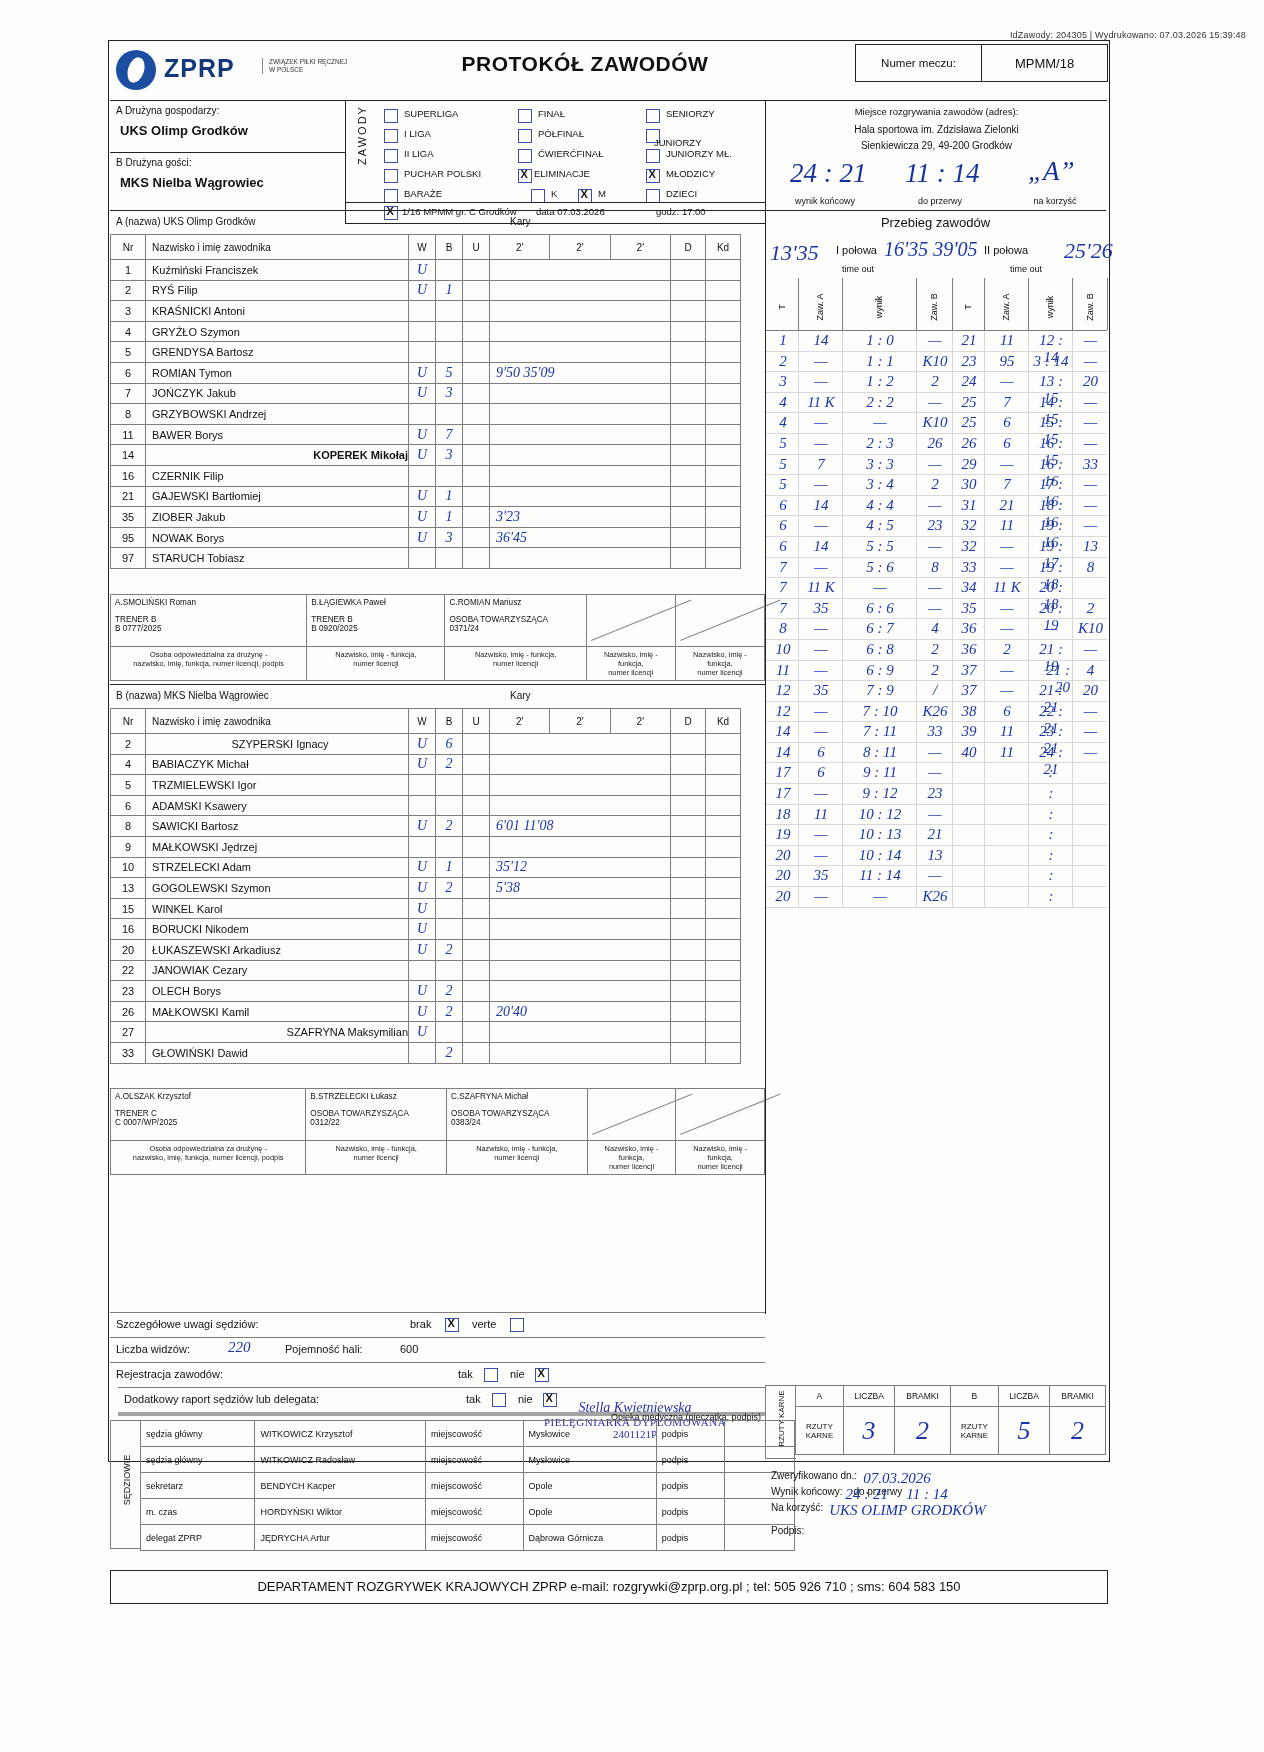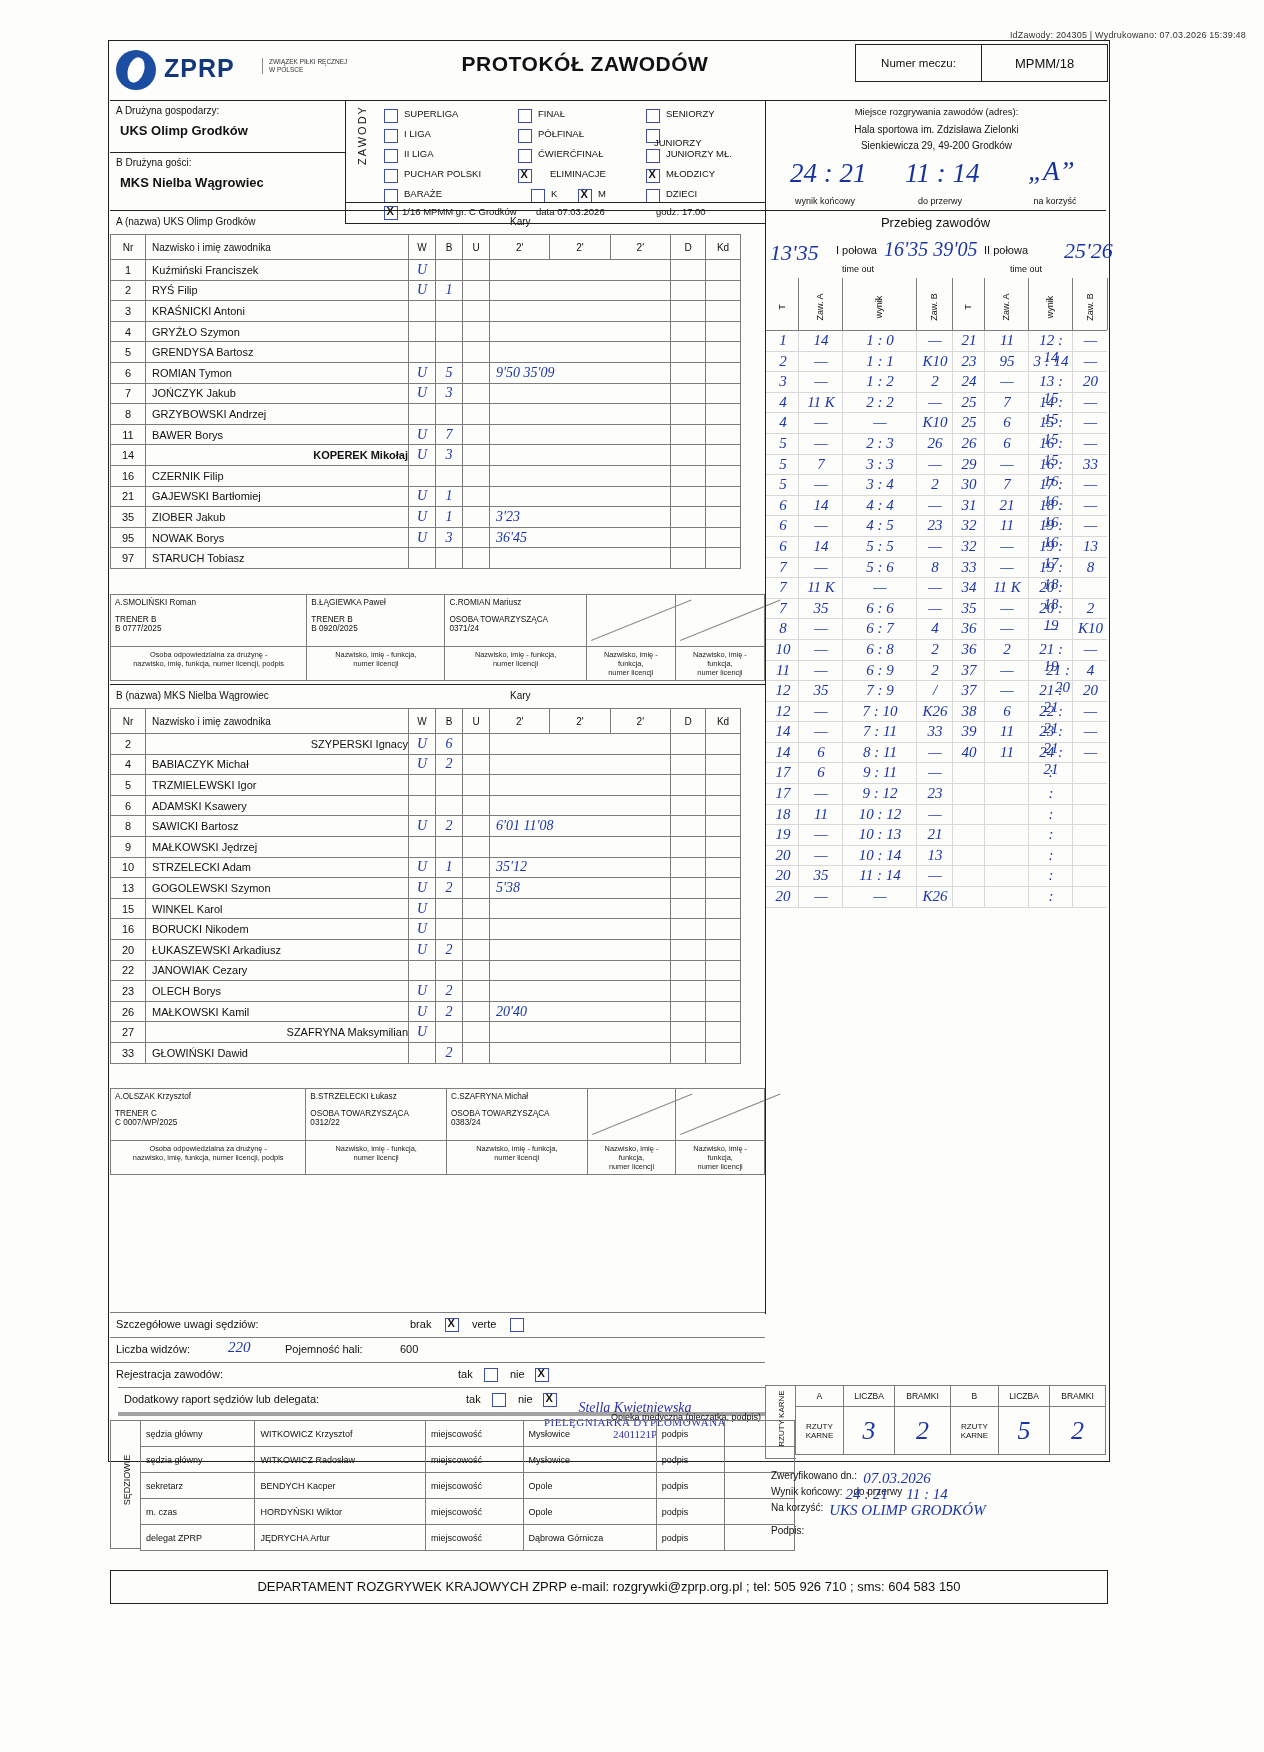--- a/index.html
+++ b/index.html
@@ -116,21 +116,21 @@
     <div class="ck" style="left:38px;top:88px;"></div>
     <div class="cklbl" style="left:58px;top:87px;">BARAŻE</div>
 
     <div class="ck" style="left:172px;top:8px;"></div>
     <div class="cklbl" style="left:192px;top:7px;">FINAŁ</div>
     <div class="ck" style="left:172px;top:28px;"></div>
     <div class="cklbl" style="left:192px;top:27px;">PÓŁFINAŁ</div>
     <div class="ck" style="left:172px;top:48px;"></div>
     <div class="cklbl" style="left:192px;top:47px;">ĆWIERĆFINAŁ</div>
     <div class="ck on" style="left:172px;top:68px;"></div>
-    <div class="cklbl" style="left:204px;top:67px;">ELIMINACJE</div>
+    <div class="cklbl" style="left:188px;top:67px;">ELIMINACJE</div>
     <div class="ck" style="left:185px;top:88px;"></div>
     <div class="cklbl" style="left:205px;top:87px;">K</div>
     <div class="ck on" style="left:232px;top:88px;"></div>
     <div class="cklbl" style="left:252px;top:87px;">M</div>
 
     <div class="ck" style="left:300px;top:8px;"></div>
     <div class="cklbl" style="left:320px;top:7px;">SENIORZY</div>
     <div class="ck" style="left:300px;top:28px;"></div>
     <div class="cklbl" style="left:308px;top:27px;margin-top:9px;">JUNIORZY</div>
     <div class="ck" style="left:300px;top:48px;"></div>
@@ -405,21 +405,21 @@
           <th class="c-t">2'</th>
           <th class="c-t">2'</th>
           <th class="c-t">2'</th>
           <th class="c-d">D</th>
           <th class="c-kd">Kd</th>
         </tr>
       </thead>
     <tbody id="rosterB-body">
         <tr>
           <td class="c-nr" style="text-align: center;">2</td>
-          <td class="c-nm" style="text-align: right;">SZYPERSKI Ignacy</td>
+          <td class="c-nm" style="text-align: center;">SZYPERSKI Ignacy</td>
           <td class="c-w" style="text-align: center;"><span class="hand" style="font-size:14px">U</span></td>
           <td class="c-b" style="text-align: center;"><span class="hand" style="font-size:14px">6</span></td>
           <td class="c-u" style="text-align: center;"></td>
           <td class="c-t" colspan="3" style="text-align: left; width: 174px; padding-left: 6px;"></td>
           <td class="c-d" style="text-align: center;"></td>
           <td class="c-kd" style="text-align: center;"></td>
         </tr>
         <tr>
           <td class="c-nr" style="text-align: center;">4</td>
           <td class="c-nm" style="text-align: left;">BABIACZYK Michał</td>

